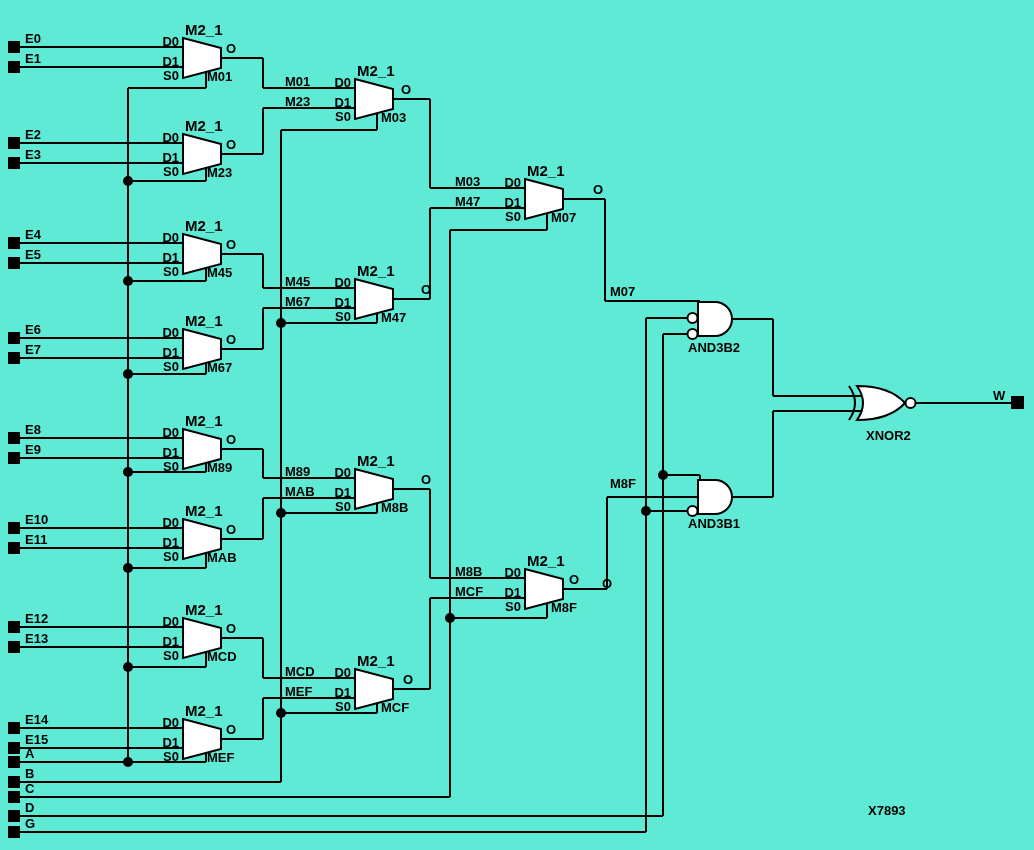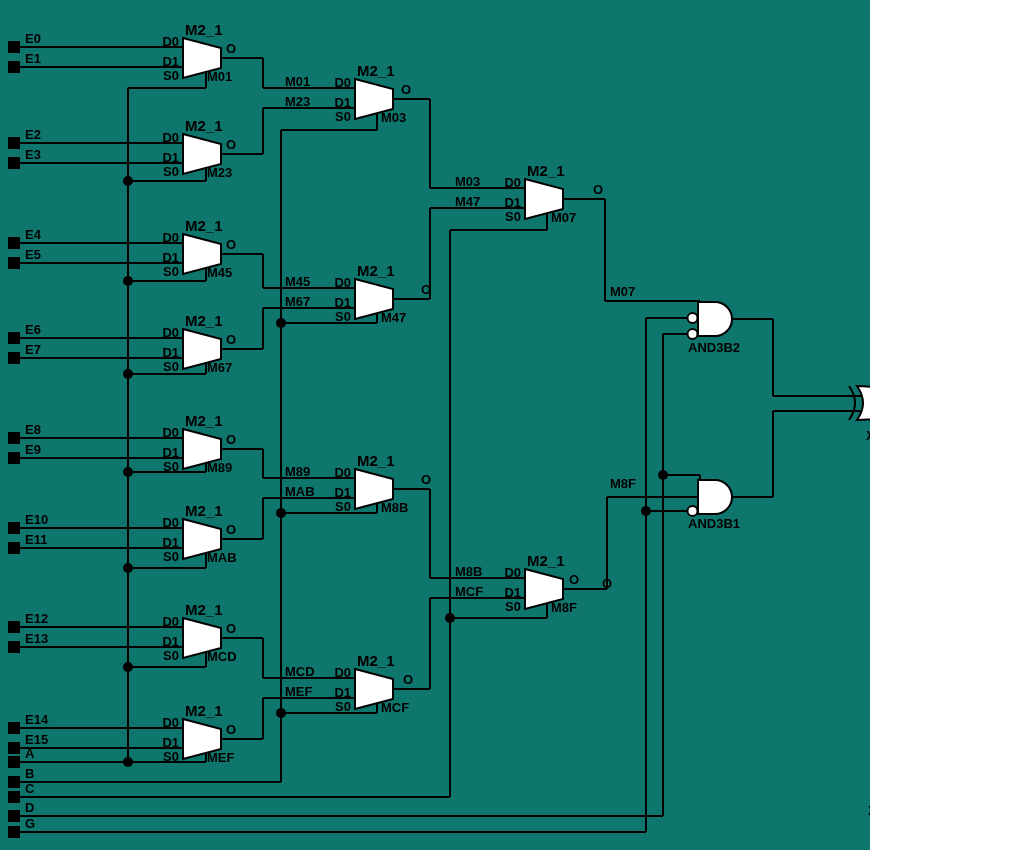--- a/index.html
+++ b/index.html
@@ -1,16 +1,16 @@
 <!DOCTYPE html>
 <html><head>
 <meta charset="utf-8">
 <style>
   html,body{margin:0;padding:0;background:#fff;}
-  .stage{width:870px;height:850px;position:relative;background:#0f766e;overflow:hidden;}
+  .stage{width:1034px;height:850px;position:relative;background:#5eead4;overflow:hidden;}
   svg{font-family:"Liberation Sans",sans-serif;}
   text{font-size:13px;font-weight:bold;fill:#000;}
   text.type-label{font-size:15px;}
   .wire{stroke:#000;stroke-width:2;fill:none;}
   .body{fill:#fff;stroke:#000;stroke-width:2;}
   .bubble{fill:#fff;stroke:#000;stroke-width:2;}
   .pin{fill:#000;stroke:none;}
   .dot{fill:#000;stroke:none;}
 </style>
 </head>

